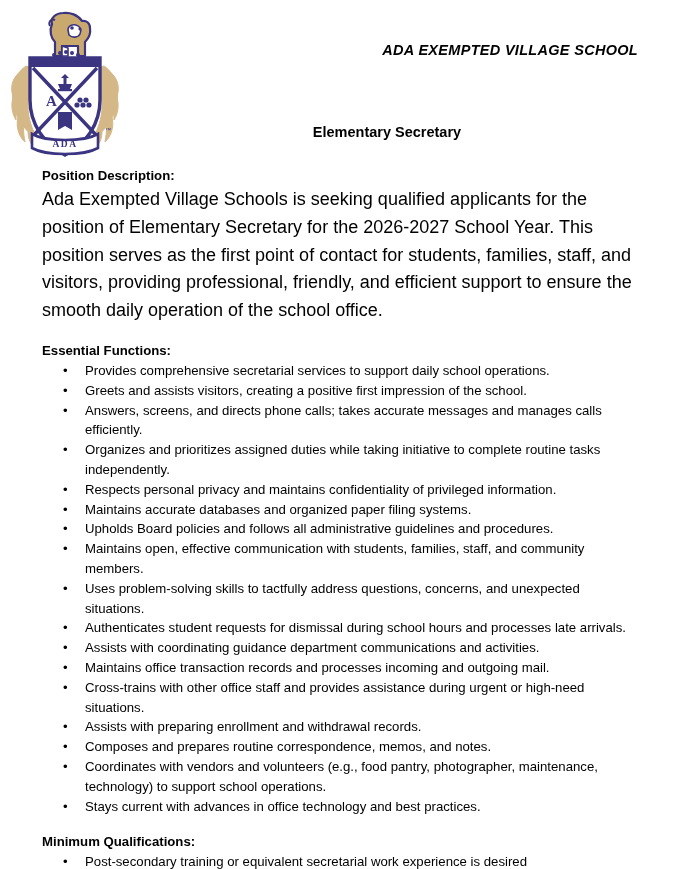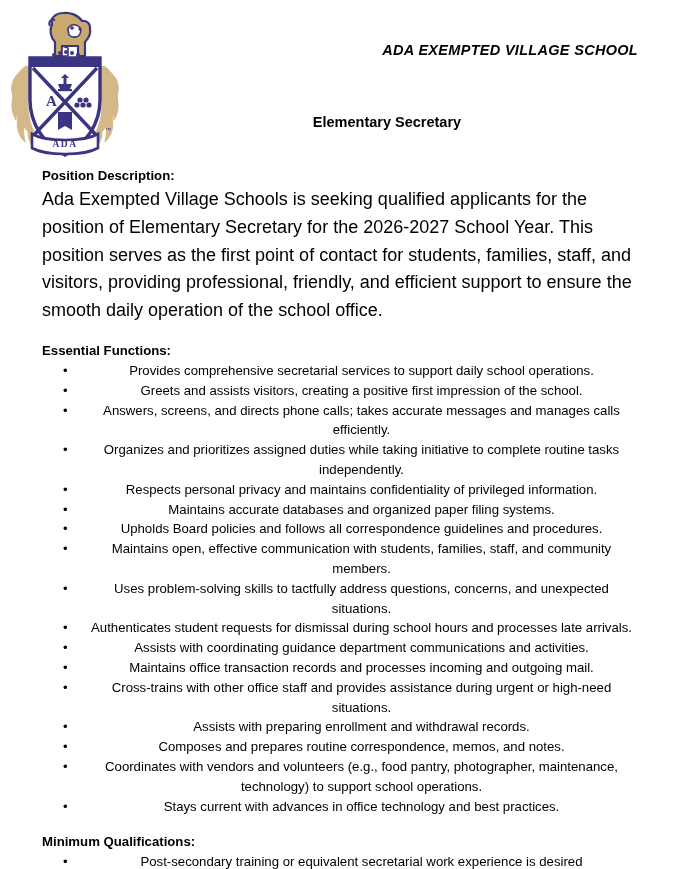--- a/index.html
+++ b/index.html
@@ -37,21 +37,21 @@
     font-weight: bold;
     font-style: italic;
     letter-spacing: 0.3px;
     color: #000000;
     white-space: nowrap;
   }
   .title-block {
     position: absolute;
     left: 130px;
     right: 30px;
-    top: 112px;
+    top: 122px;
     text-align: center;
   }
   .title-line {
     font-size: 14.5px;
     font-weight: bold;
     line-height: 1.45;
     color: #000000;
   }
 
   
@@ -82,21 +82,20 @@
     list-style: none;
     margin: 0;
     padding: 0;
   }
   ul.bullets > li {
     position: relative;
     padding-left: 43px;
     font-size: 13.2px;
     line-height: 1.5;
     margin: 0;
-    text-align: center;
   }
   ul.bullets > li::before {
     content: "\2022";
     position: absolute;
     left: 21px;
     top: 0;
     font-size: 13.2px;
     line-height: 1.5;
   }
   .gap-md { height: 16px; }
@@ -191,21 +190,21 @@
 
   <div class="section">
     <div class="section-heading">Essential Functions:</div>
     <ul class="bullets">
       <li>Provides comprehensive secretarial services to support daily school operations.</li>
       <li>Greets and assists visitors, creating a positive first impression of the school.</li>
       <li>Answers, screens, and directs phone calls; takes accurate messages and manages calls efficiently.</li>
       <li>Organizes and prioritizes assigned duties while taking initiative to complete routine tasks independently.</li>
       <li>Respects personal privacy and maintains confidentiality of privileged information.</li>
       <li>Maintains accurate databases and organized paper filing systems.</li>
-      <li>Upholds Board policies and follows all correspondence guidelines and procedures.</li>
+      <li>Upholds Board policies and follows all administrative guidelines and procedures.</li>
       <li>Maintains open, effective communication with students, families, staff, and community members.</li>
       <li>Uses problem-solving skills to tactfully address questions, concerns, and unexpected situations.</li>
       <li>Authenticates student requests for dismissal during school hours and processes late arrivals.</li>
       <li>Assists with coordinating guidance department communications and activities.</li>
       <li>Maintains office transaction records and processes incoming and outgoing mail.</li>
       <li>Cross-trains with other office staff and provides assistance during urgent or high-need situations.</li>
       <li>Assists with preparing enrollment and withdrawal records.</li>
       <li>Composes and prepares routine correspondence, memos, and notes.</li>
       <li>Coordinates with vendors and volunteers (e.g., food pantry, photographer, maintenance, technology) to support school operations.</li>
       <li>Stays current with advances in office technology and best practices.</li>

